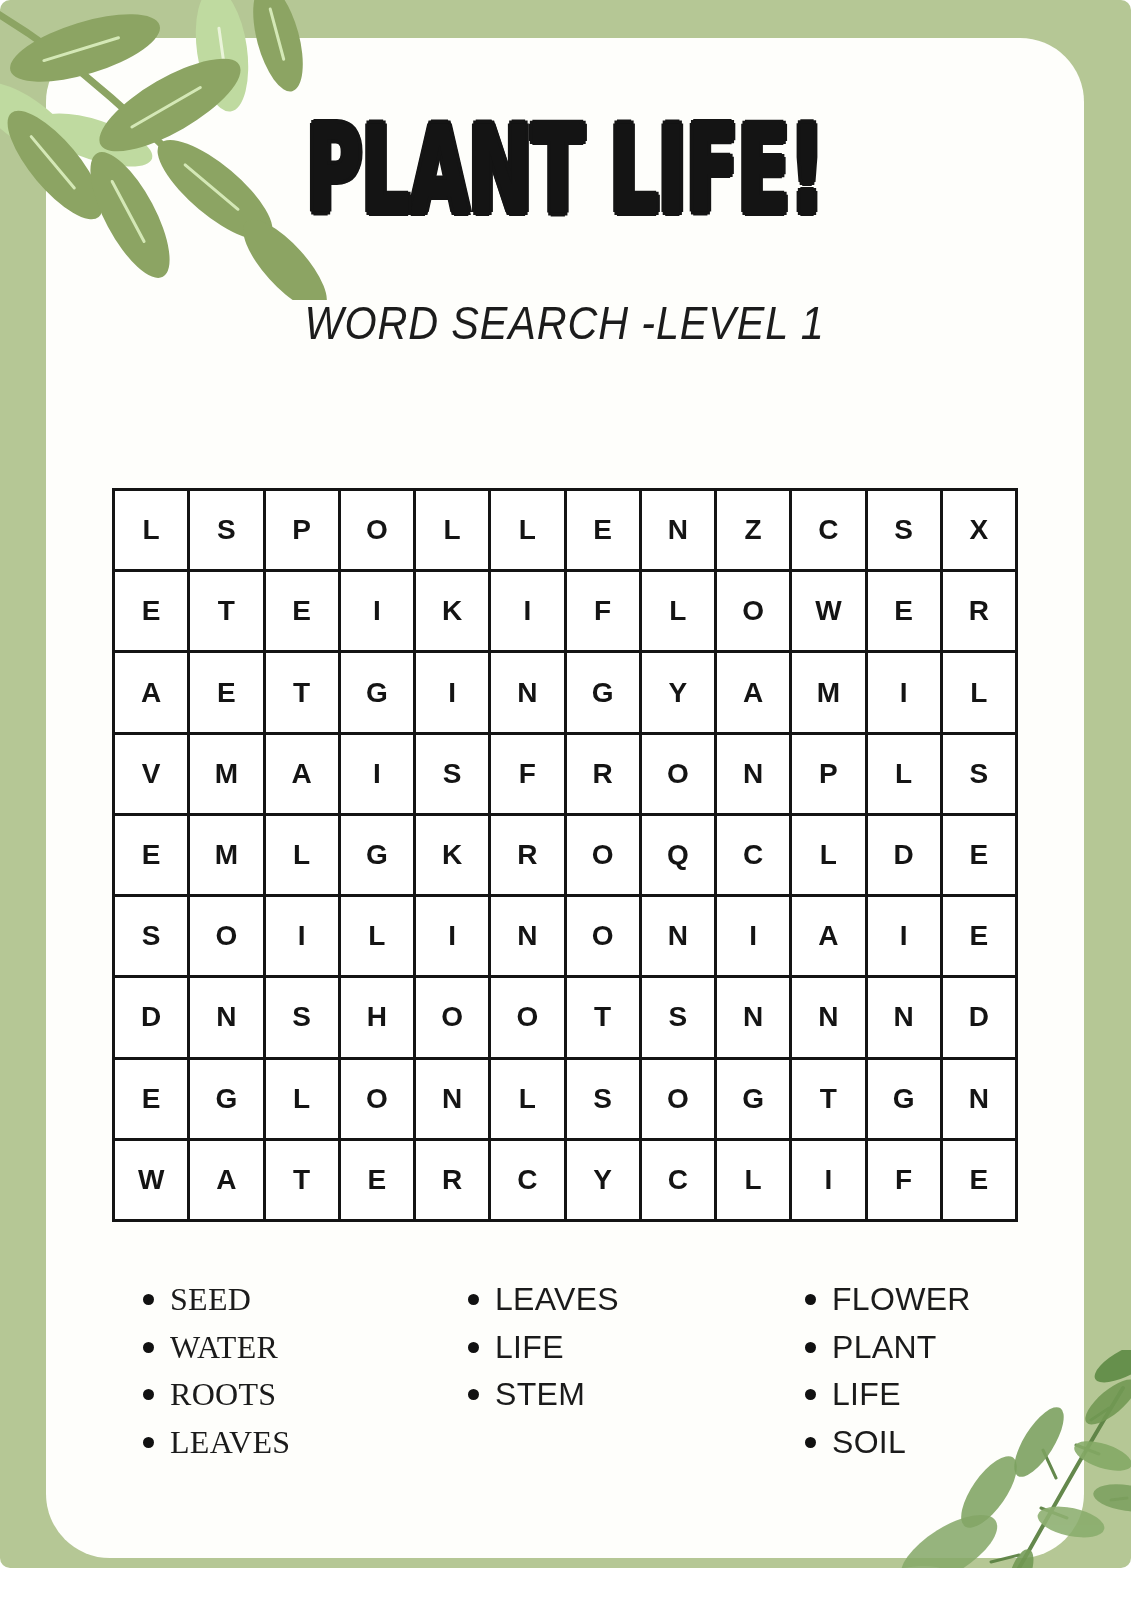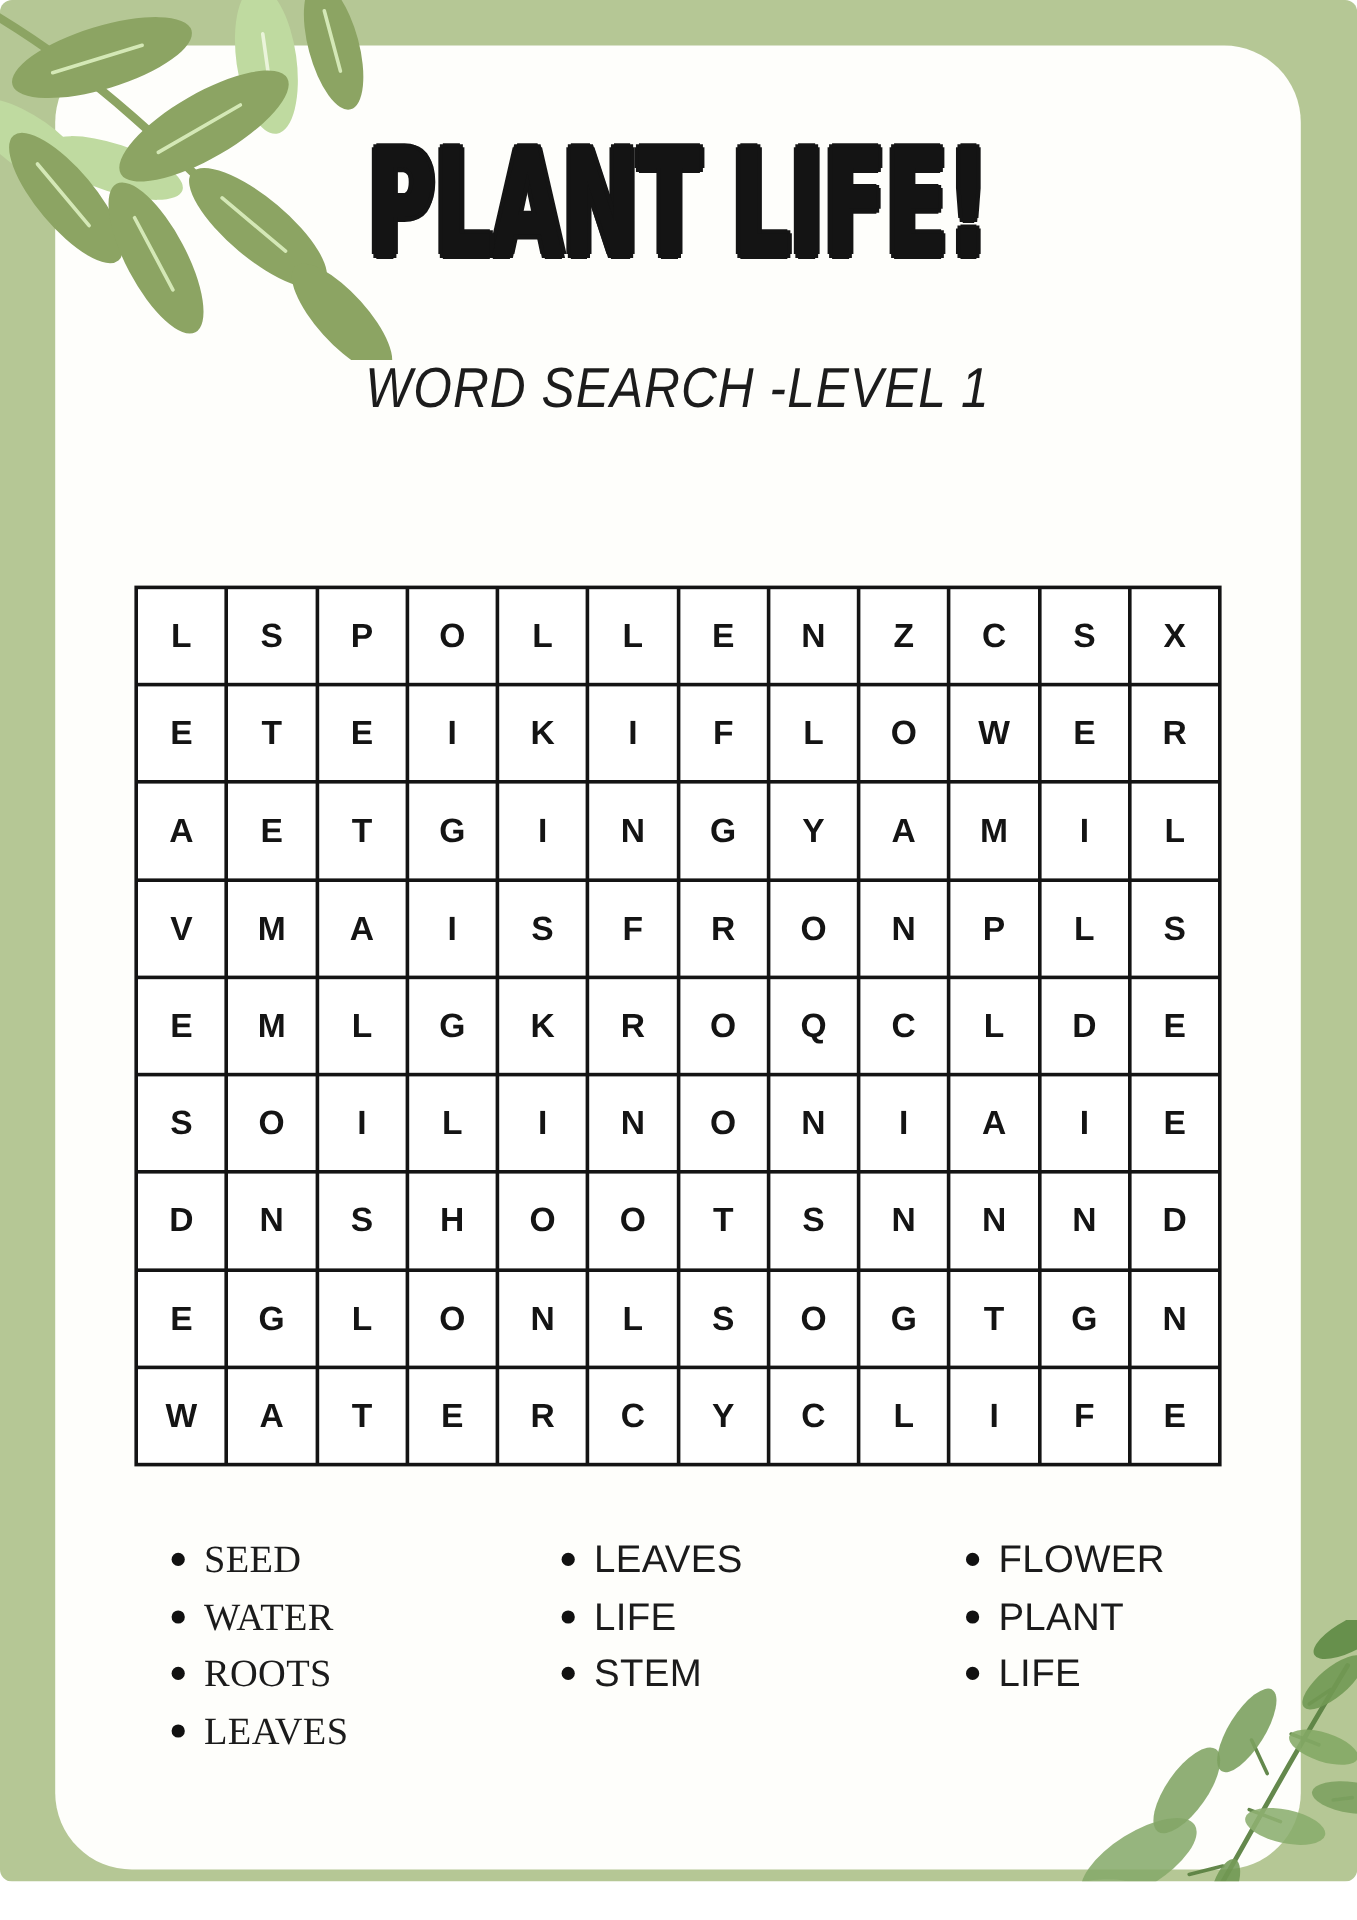--- a/index.html
+++ b/index.html
@@ -268,15 +268,16 @@
     </ul>
   <ul class="word-col col-2" id="word-col-1">
       <li>LEAVES</li>
       <li>LIFE</li>
       <li>STEM</li>
     </ul>
   <ul class="word-col col-3" id="word-col-2">
       <li>FLOWER</li>
       <li>PLANT</li>
       <li>LIFE</li>
+      <li>SOIL</li>
     </ul>
 
 </div>
 
 </body></html>

